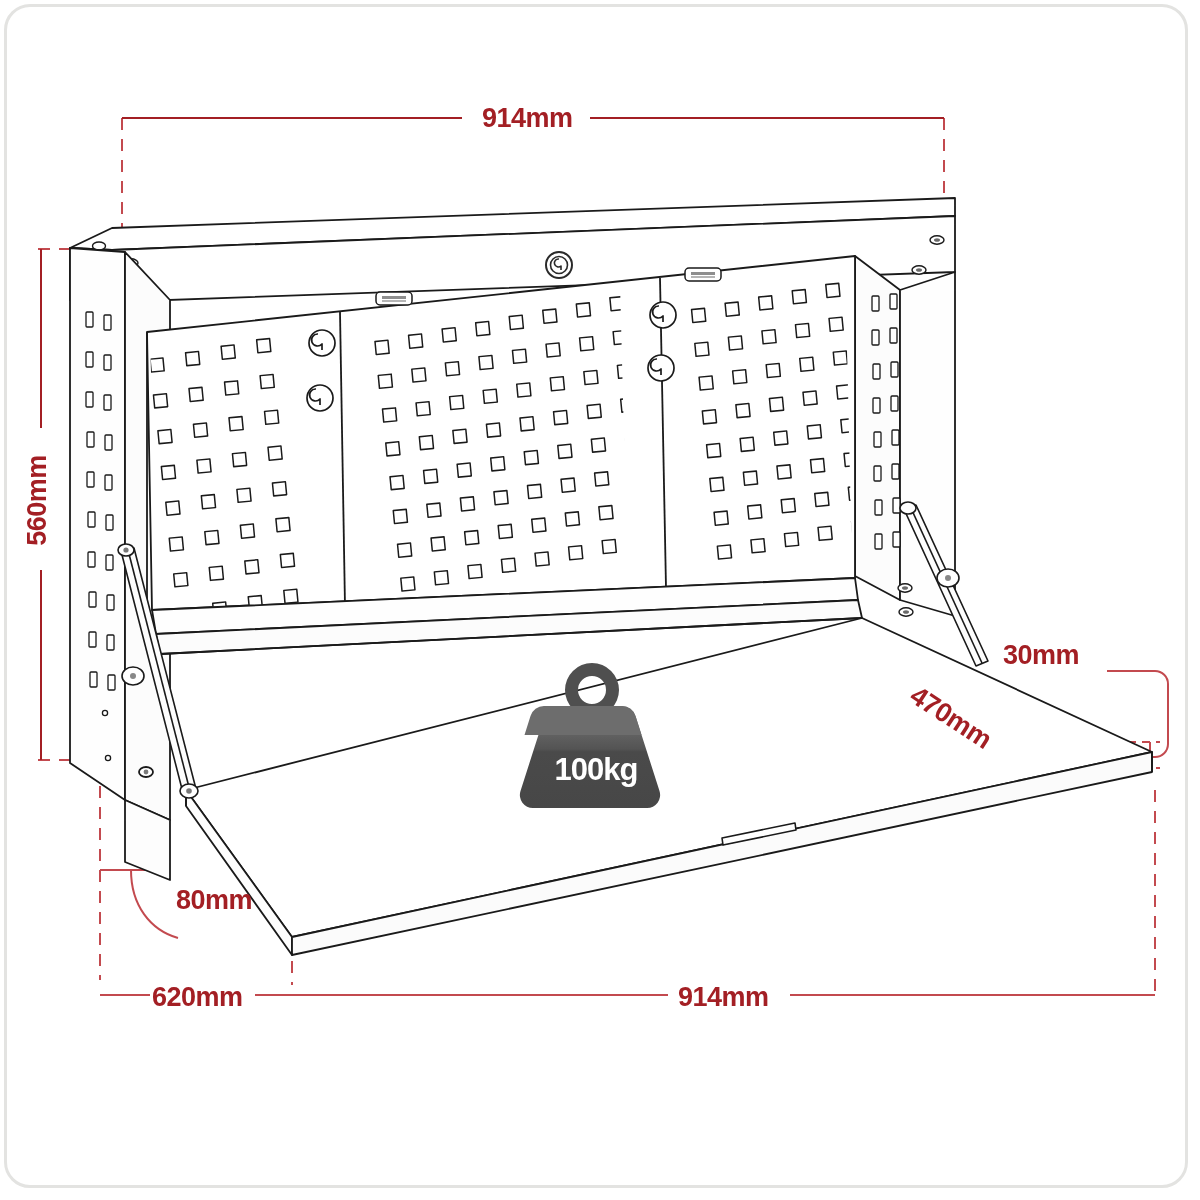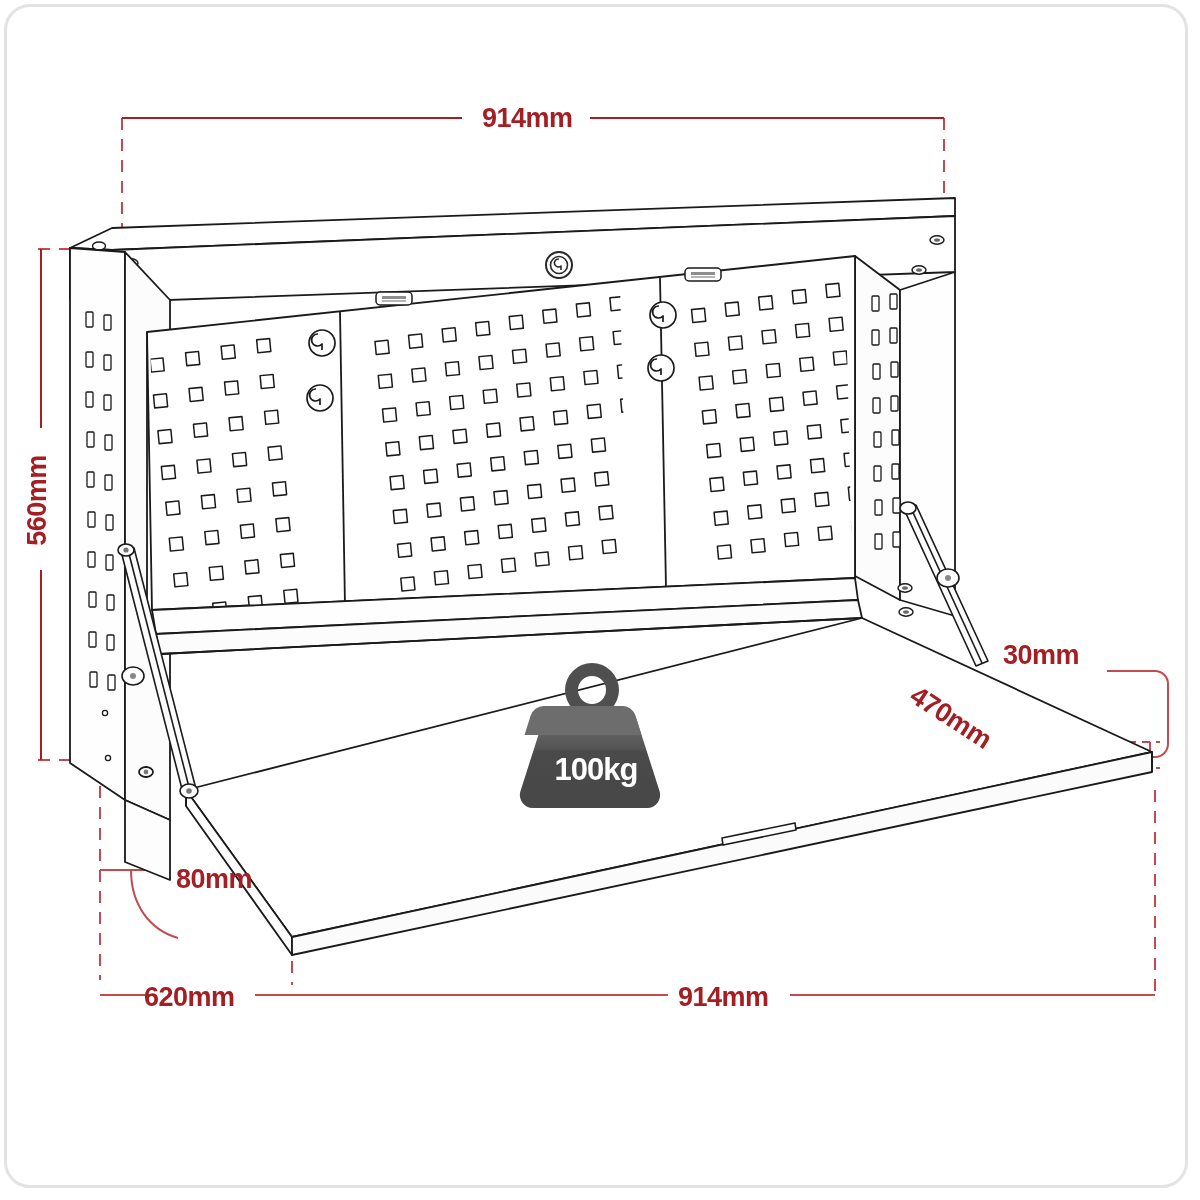--- a/index.html
+++ b/index.html
@@ -458,19 +458,19 @@
   </svg>
 
   <div class="dim-label dim-lg" style="left:482px; top:103px;">914mm</div>
 
   <div class="dim-label dim-lg" style="left:-8px; top:485px; transform:rotate(-90deg); transform-origin:center;">560mm</div>
 
   <div class="dim-label dim-lg" style="left:921px; top:680px; transform:rotate(33deg); transform-origin:left top;">470mm</div>
 
   <div class="dim-label dim-lg" style="left:1003px; top:640px;">30mm</div>
 
-  <div class="dim-label dim-lg" style="left:176px; top:864px;">80mm</div>
-
-  <div class="dim-label dim-lg" style="left:144px; top:982px;">620mm</div>
+  <div class="dim-label dim-lg" style="left:176px; top:885px;">80mm</div>
+
+  <div class="dim-label dim-lg" style="left:152px; top:982px;">620mm</div>
 
   <div class="dim-label dim-lg" style="left:678px; top:982px;">914mm</div>
 
 </div>
 
 </body></html>

